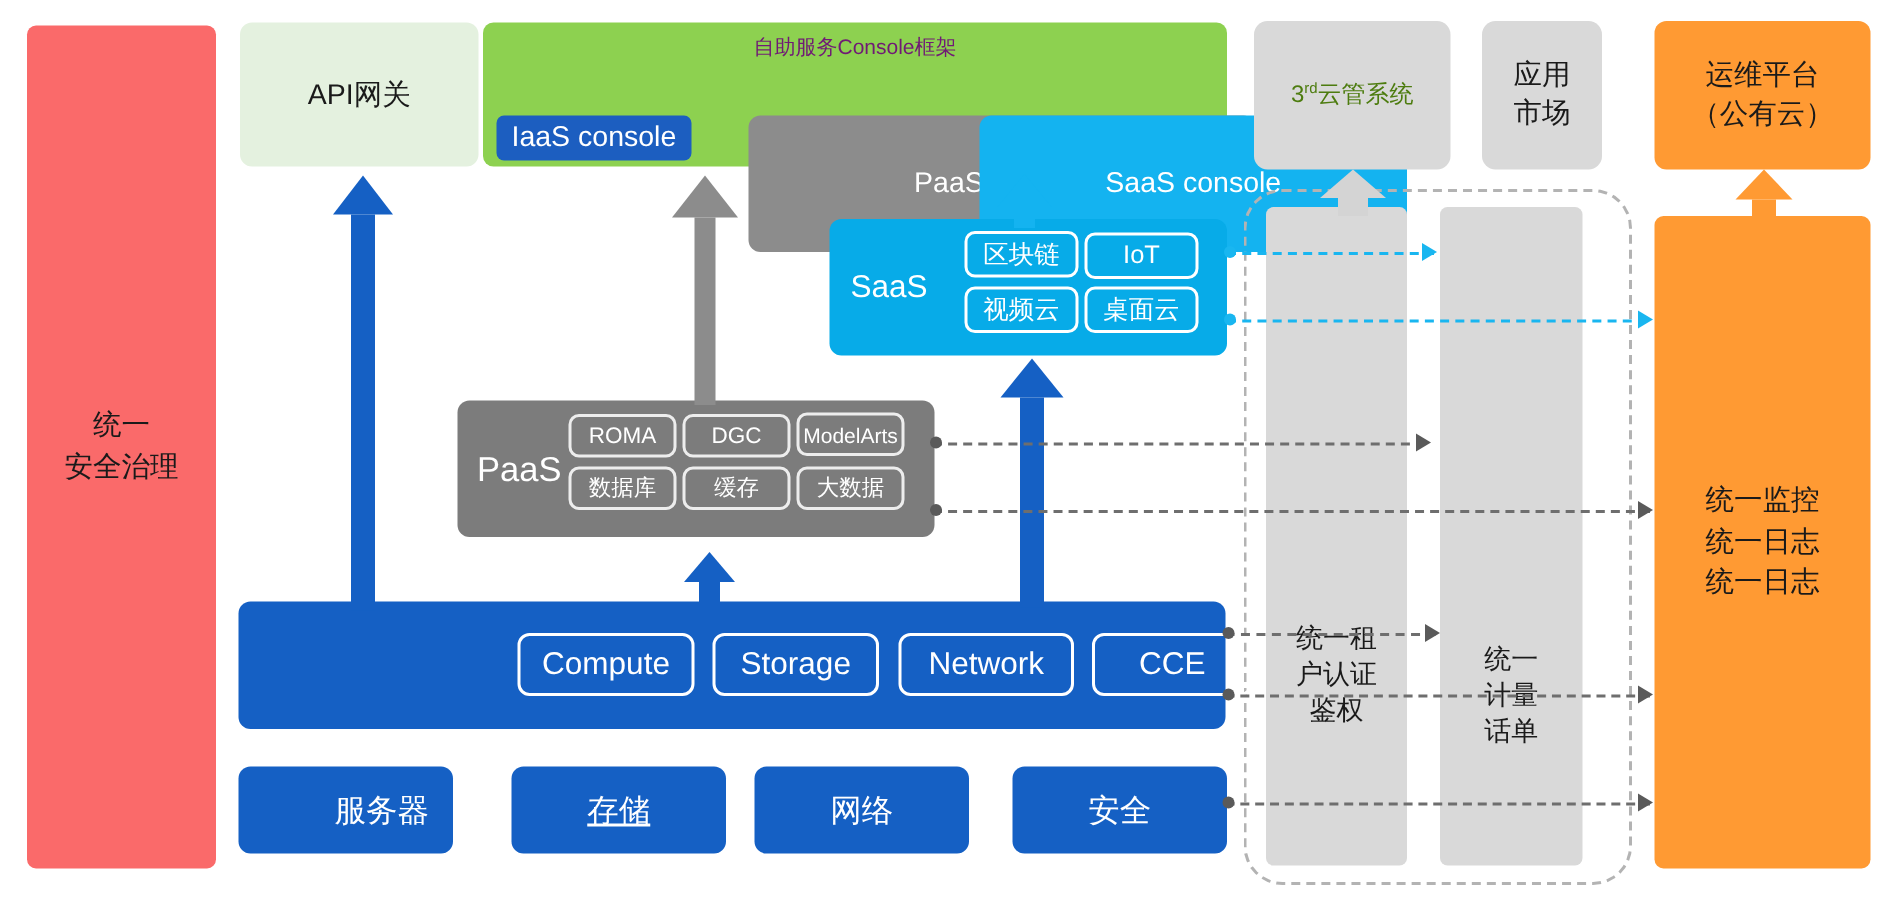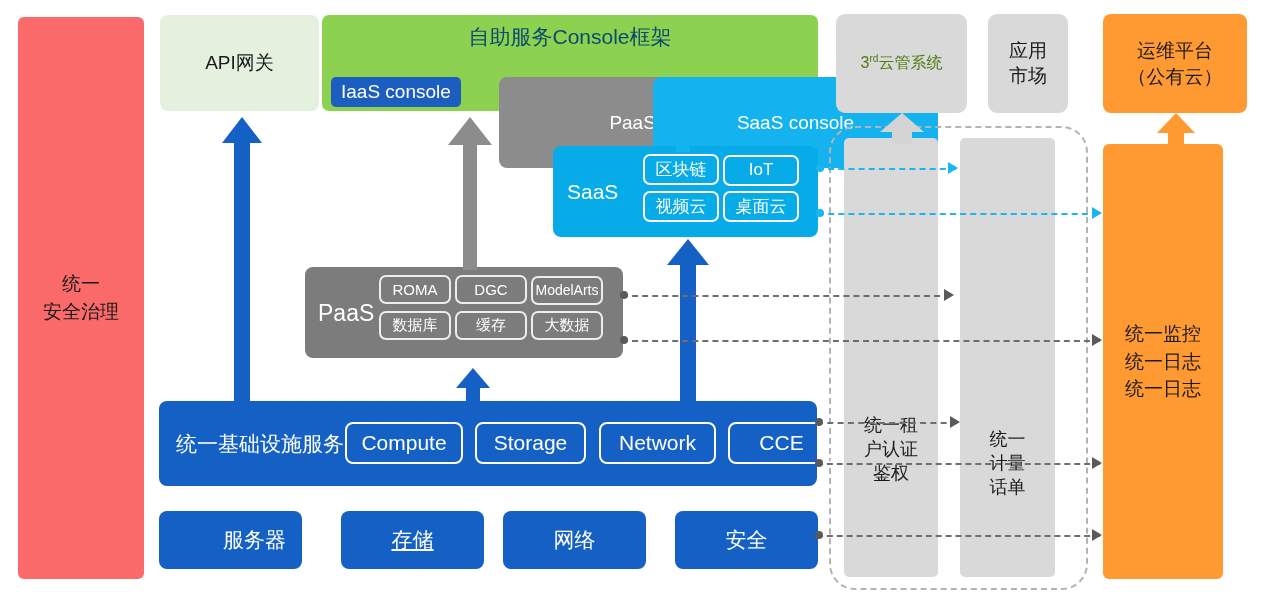--- a/index.html
+++ b/index.html
@@ -10,21 +10,21 @@
   }
   .abs{position:absolute;box-sizing:border-box;}
   .ctr{display:flex;align-items:center;justify-content:center;text-align:center;}
 
   
   .panel-security{
     left:18px;top:17px;width:126px;height:562px;background:#FA6A6A;
     border-radius:6px;color:#1a1a1a;font-size:19px;line-height:1.5;font-weight:400;
   }
   .panel-ops{
-    left:1103px;top:144px;width:120px;height:435px;background:#FF9A33;
+    left:1103px;top:144px;width:144px;height:435px;background:#FF9A33;
     border-radius:6px;color:#1a1a1a;font-size:19px;line-height:1.45;
   }
   .box-api{
     left:160px;top:15px;width:159px;height:96px;background:#E4F1DF;
     border-radius:8px;color:#1a1a1a;font-size:19px;
   }
   .box-3rd{
     left:836px;top:14px;width:131px;height:99px;background:#D9D9D9;
     border-radius:9px;color:#4d7c0f;font-size:16px;
   }
@@ -33,21 +33,21 @@
     left:988px;top:14px;width:80px;height:99px;background:#D9D9D9;
     border-radius:9px;color:#1a1a1a;font-size:19px;line-height:1.3;
   }
 
   
   .console{
     left:322px;top:15px;width:496px;height:96px;background:#8DD150;border-radius:7px;
   }
   .console-title{
     position:absolute;left:0;right:0;top:8px;text-align:center;
-    font-size:21px;color:#0c4a6e;
+    font-size:14px;color:#701a75;
   }
   .chip-row{position:absolute;left:9px;right:9px;top:62px;height:30px;}
   .chip{
     position:absolute;height:30px;border-radius:5px;color:#fff;font-size:19px;
     display:flex;align-items:center;justify-content:center;padding:0 10px;white-space:nowrap;
   }
   .chip.iaas{left:0px;top:0;background:#1C5EC0;}
   .chip.paas{left:168px;top:0;background:#8C8C8C;}
   .chip.saas{left:322px;top:0;background:#14B3F0;}
 
@@ -207,21 +207,20 @@
 </div>
 
 <div class="abs paas">
   <div class="paas-label">PaaS</div>
   <div class="paas-grid">
     <div class="pbtn">ROMA</div><div class="pbtn">DGC</div><div class="pbtn wide">ModelArts</div><div class="pbtn">数据库</div><div class="pbtn">缓存</div><div class="pbtn">大数据</div>
   </div>
 </div>
 
 <div class="abs infra">
-  <div class="infra-label">统一基础设施服务</div>
   <div class="ibtn b0">Compute</div>
   <div class="ibtn b1">Storage</div>
   <div class="ibtn b2">Network</div>
   <div class="ibtn b3">CCE</div>
 </div>
 
 <div class="abs ctr hw h0">服务器</div>
 <div class="abs ctr hw h1">存储</div>
 <div class="abs ctr hw h2">网络</div>
 <div class="abs ctr hw h3">安全</div>

